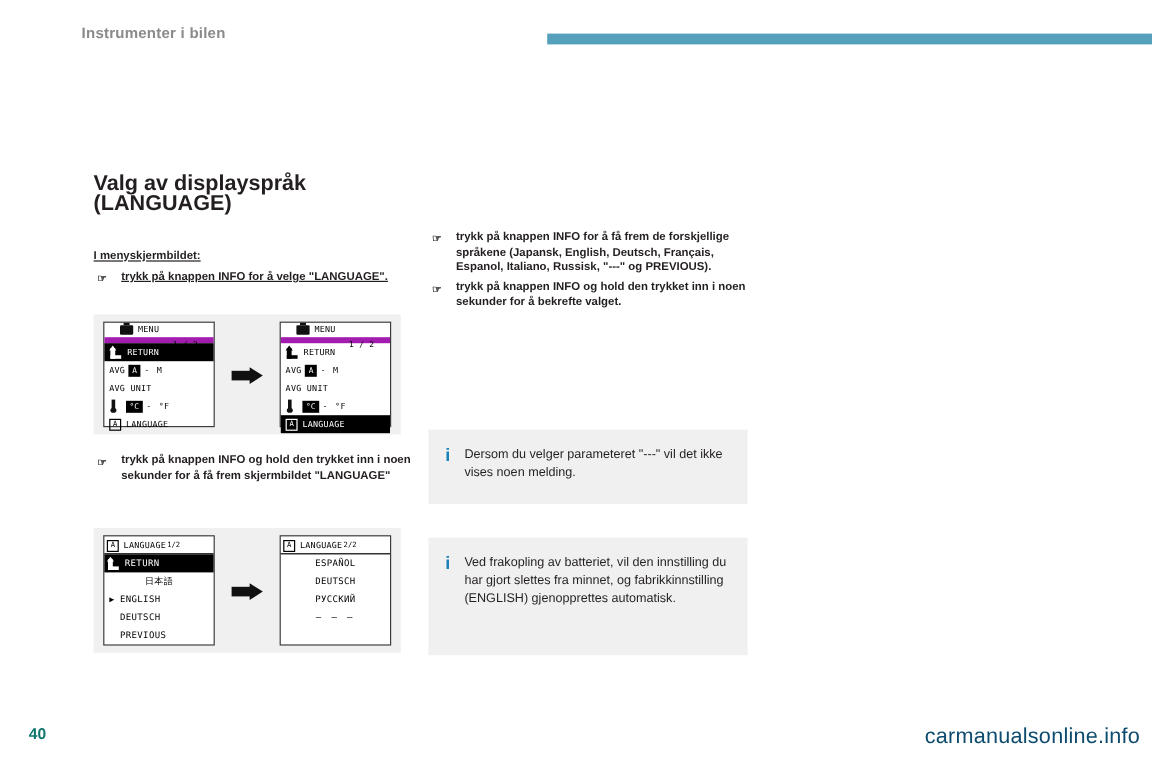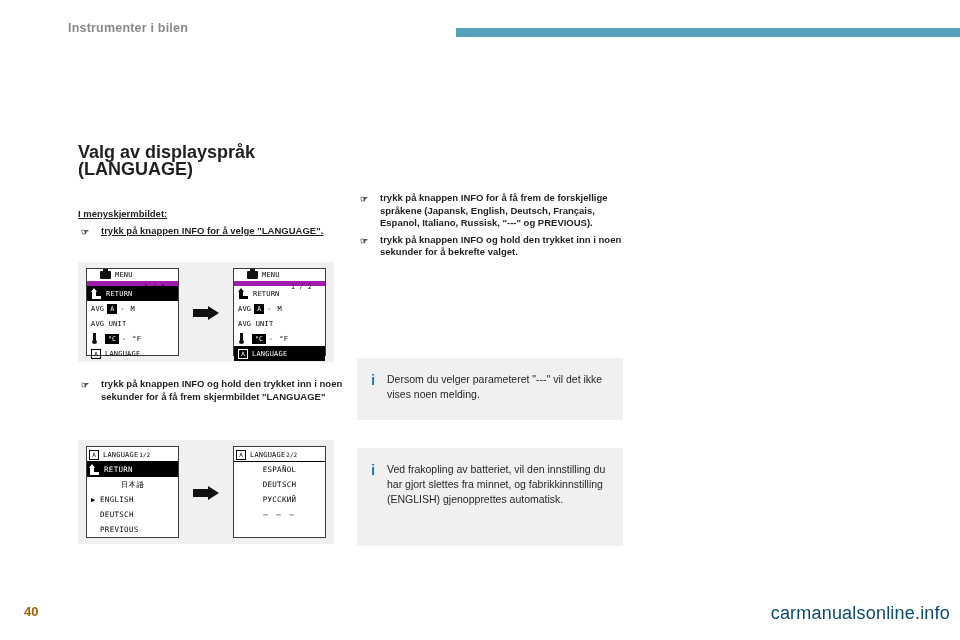--- a/index.html
+++ b/index.html
@@ -272,21 +272,21 @@
     color: #231f20;
     line-height: 15px;
   }
 
   
   .page-number {
     position: absolute;
     left: 24px; top: 604px;
     font-size: 13px;
     font-weight: bold;
-    color: #a16207;
+    color: #0f766e;
     text-align: center;
   }
   .watermark {
     position: absolute;
     right: 10px; top: 603px;
     font-size: 18px;
     color: #0c4a6e;
     letter-spacing: 0.2px;
   }
 </style>

